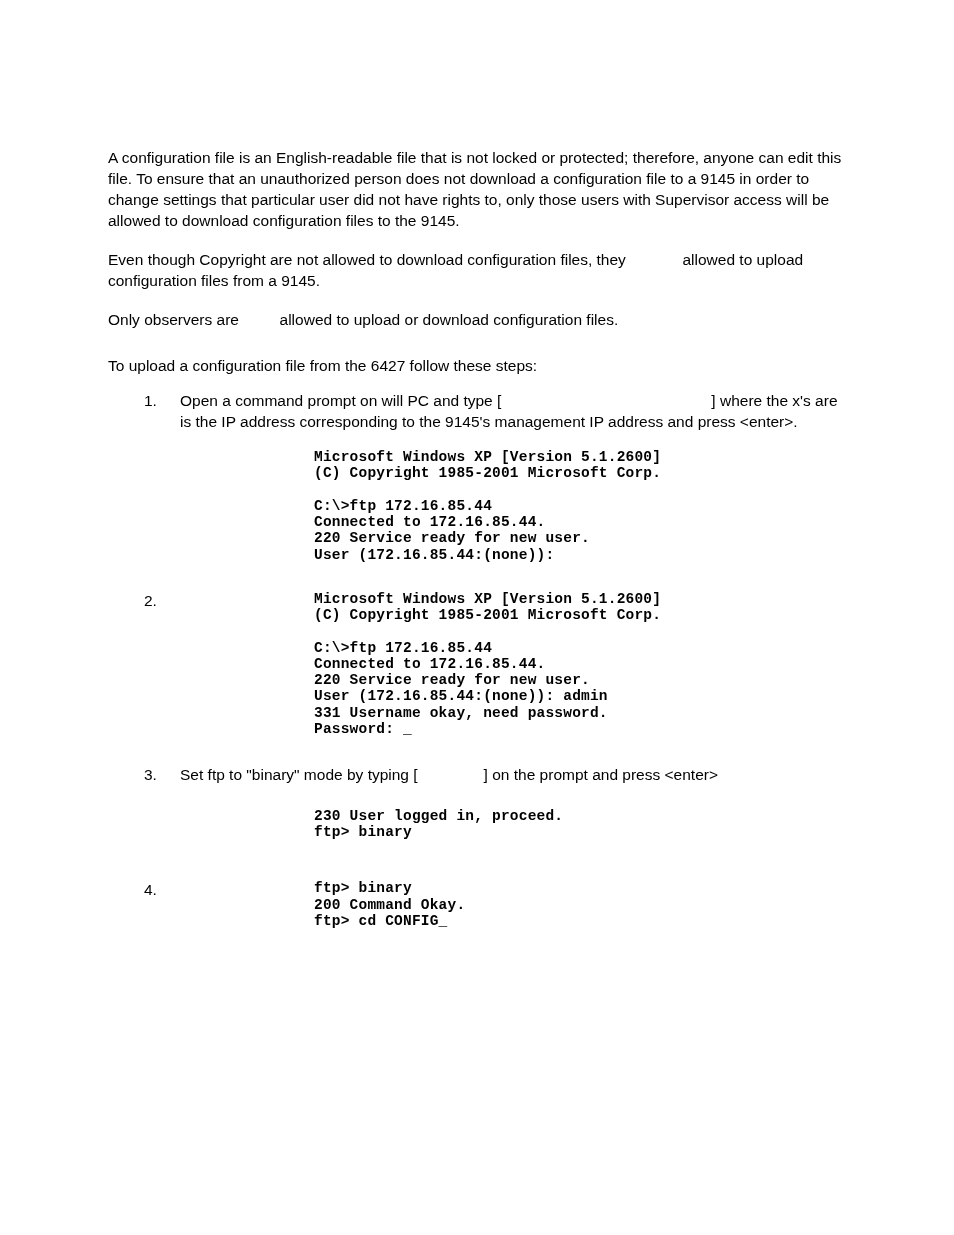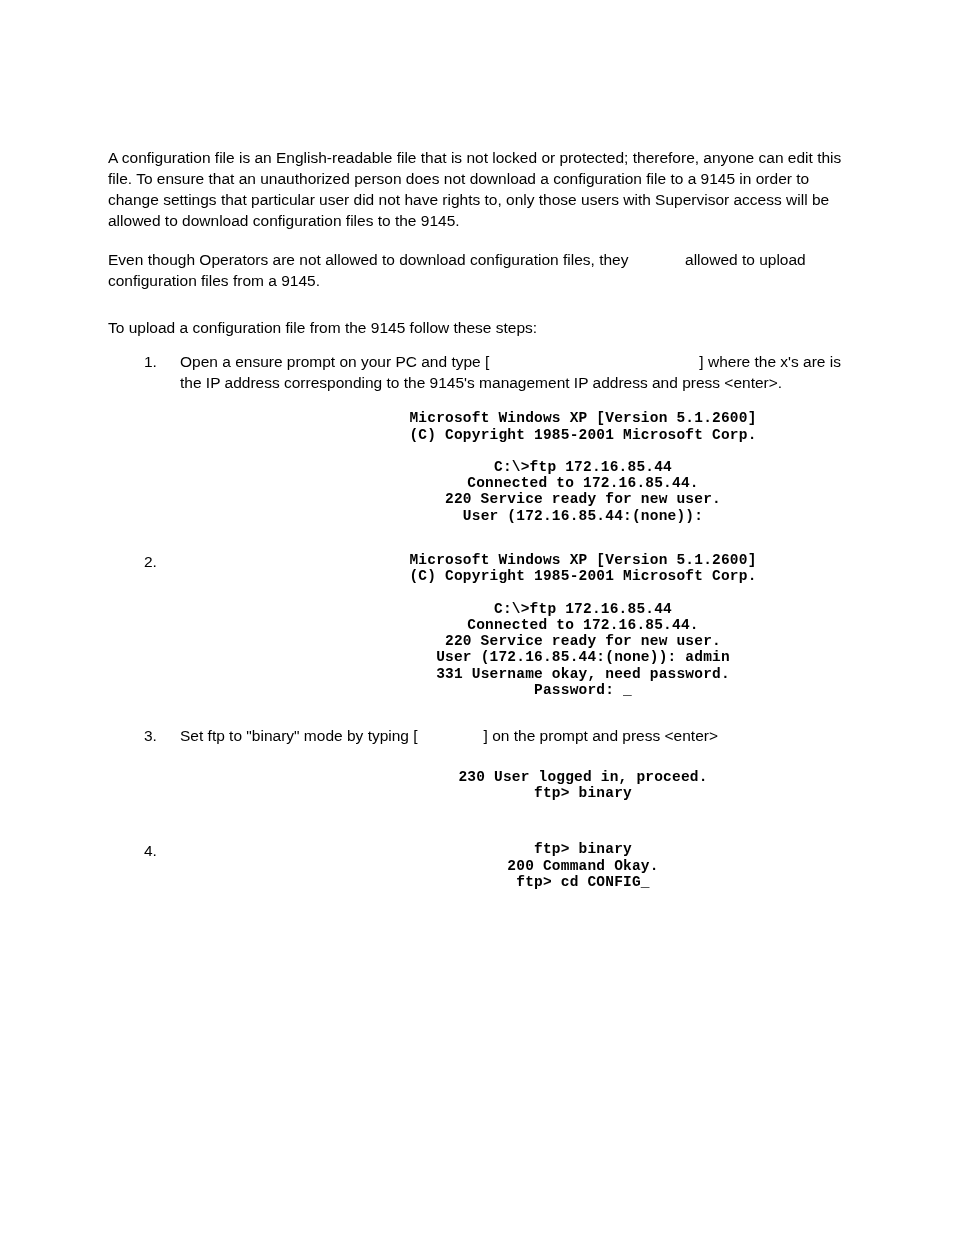--- a/index.html
+++ b/index.html
@@ -39,50 +39,52 @@
     top: 0;
   }
   pre.term {
     font-family: "Courier New", Courier, monospace;
     font-weight: bold;
     font-size: 14.5px;
     line-height: 1.12;
     white-space: pre;
     margin: 16px 0 28px 134px;
     letter-spacing: 0.2px;
-    text-align: center;
   }
   pre.term.small-gap {
     margin-top: 22px;
     margin-bottom: 12px;
   }
   .blank {
     display: inline-block;
   }
 </style>
 </head>
 <body>
 
 <div class="page">
 
   <p class="body">A configuration file is an English-readable file that is not locked or protected; therefore, anyone can edit this file.  To ensure that an unauthorized person does not download a configuration file to a 9145 in order to change settings that particular user did not have rights to, only those users with Supervisor access will be allowed to download configuration files to the 9145.</p>
 
   <p class="body">
-    <span>Even though Operators are not allowed to download configuration files, they </span><span class="blank" style="width:48px"></span><span> allowed to upload configuration files from a 9145.</span>
+    <span>Even though Copyright are not allowed to download configuration files, they </span><span class="blank" style="width:48px"></span><span> allowed to upload configuration files from a 9145.</span>
   </p>
 
+  <p class="body">
+    <span>Only observers are </span><span class="blank" style="width:32px"></span><span> allowed to upload or download configuration files.</span>
+  </p>
 
-  <p class="lead">To upload a configuration file from the 9145 follow these steps:</p>
+  <p class="lead">To upload a configuration file from the 6427 follow these steps:</p>
 
   <ol class="steps">
 
     <li>
       <span class="num">1.</span>
       <span>
-        <span>Open a ensure prompt on your PC and type [</span><span class="blank" style="width:210px"></span><span>] where the x's are is the IP address corresponding to the 9145's management IP address and press &lt;enter&gt;.</span>
+        <span>Open a command prompt on will PC and type [</span><span class="blank" style="width:210px"></span><span>] where the x's are is the IP address corresponding to the 9145's management IP address and press &lt;enter&gt;.</span>
       </span>
       <pre class="term">Microsoft Windows XP [Version 5.1.2600]
 (C) Copyright 1985-2001 Microsoft Corp.
 
 C:\&gt;ftp 172.16.85.44
 Connected to 172.16.85.44.
 220 Service ready for new user.
 User (172.16.85.44:(none)):</pre>
     </li>
 

